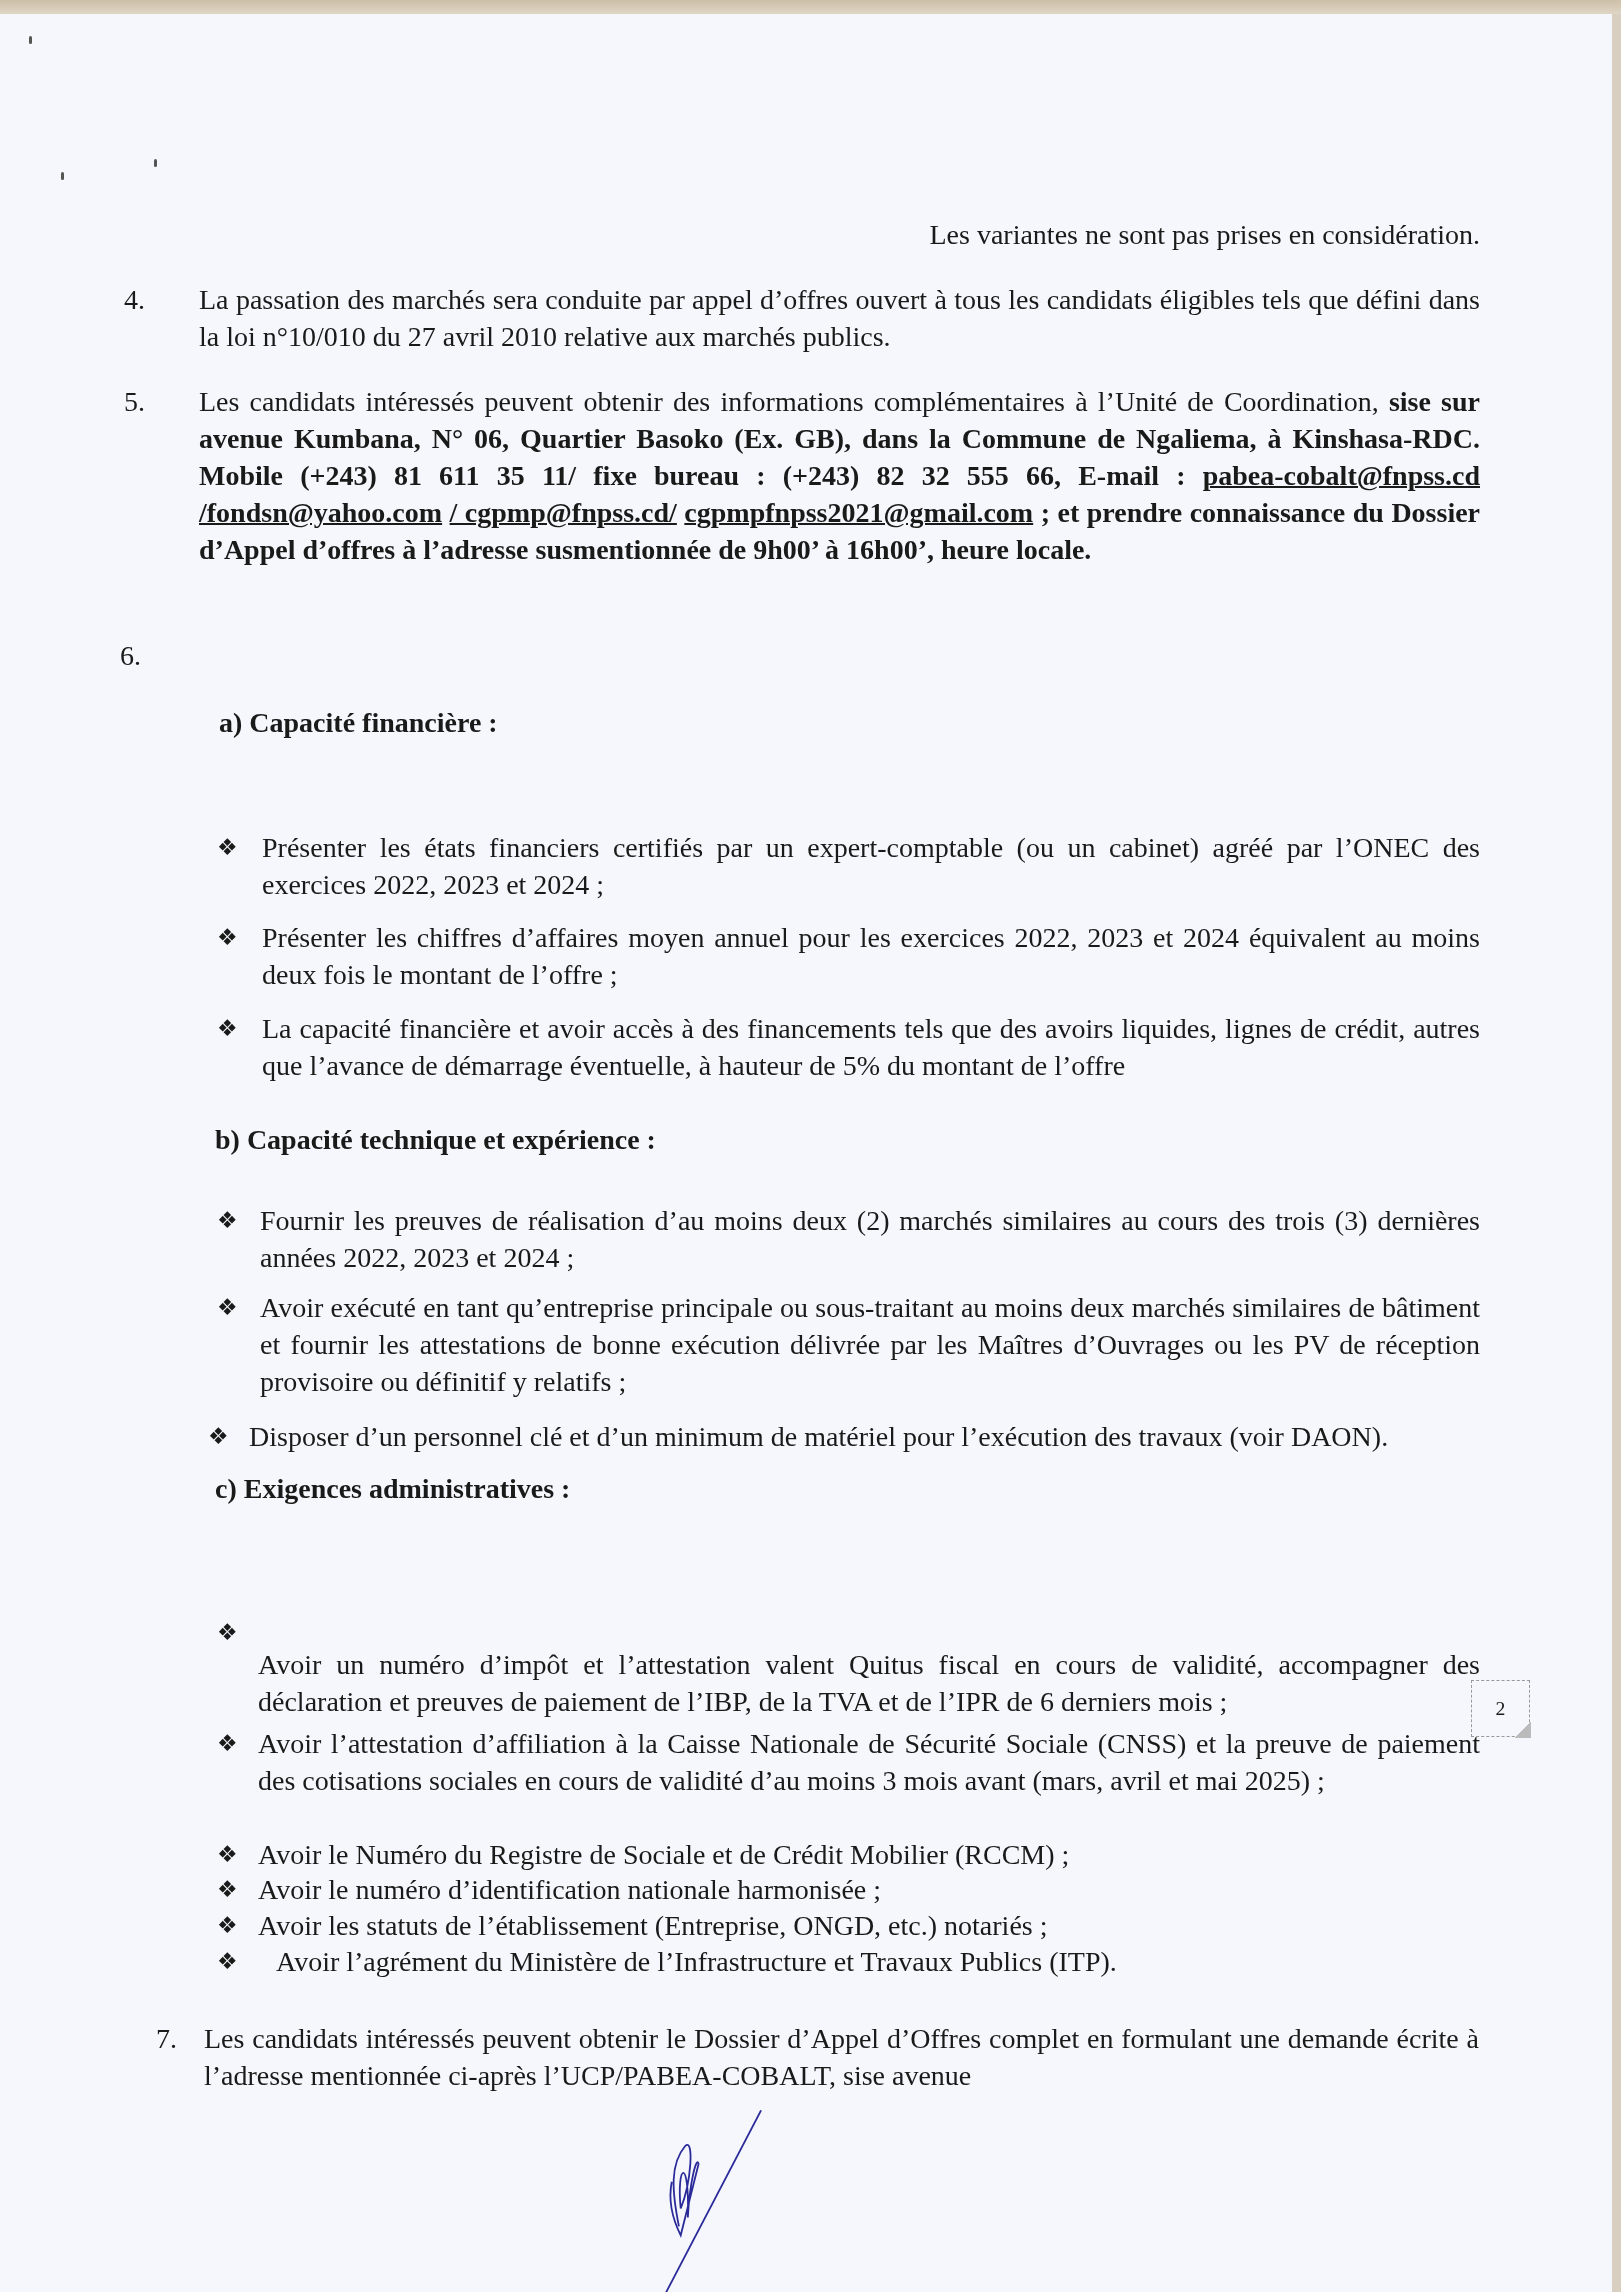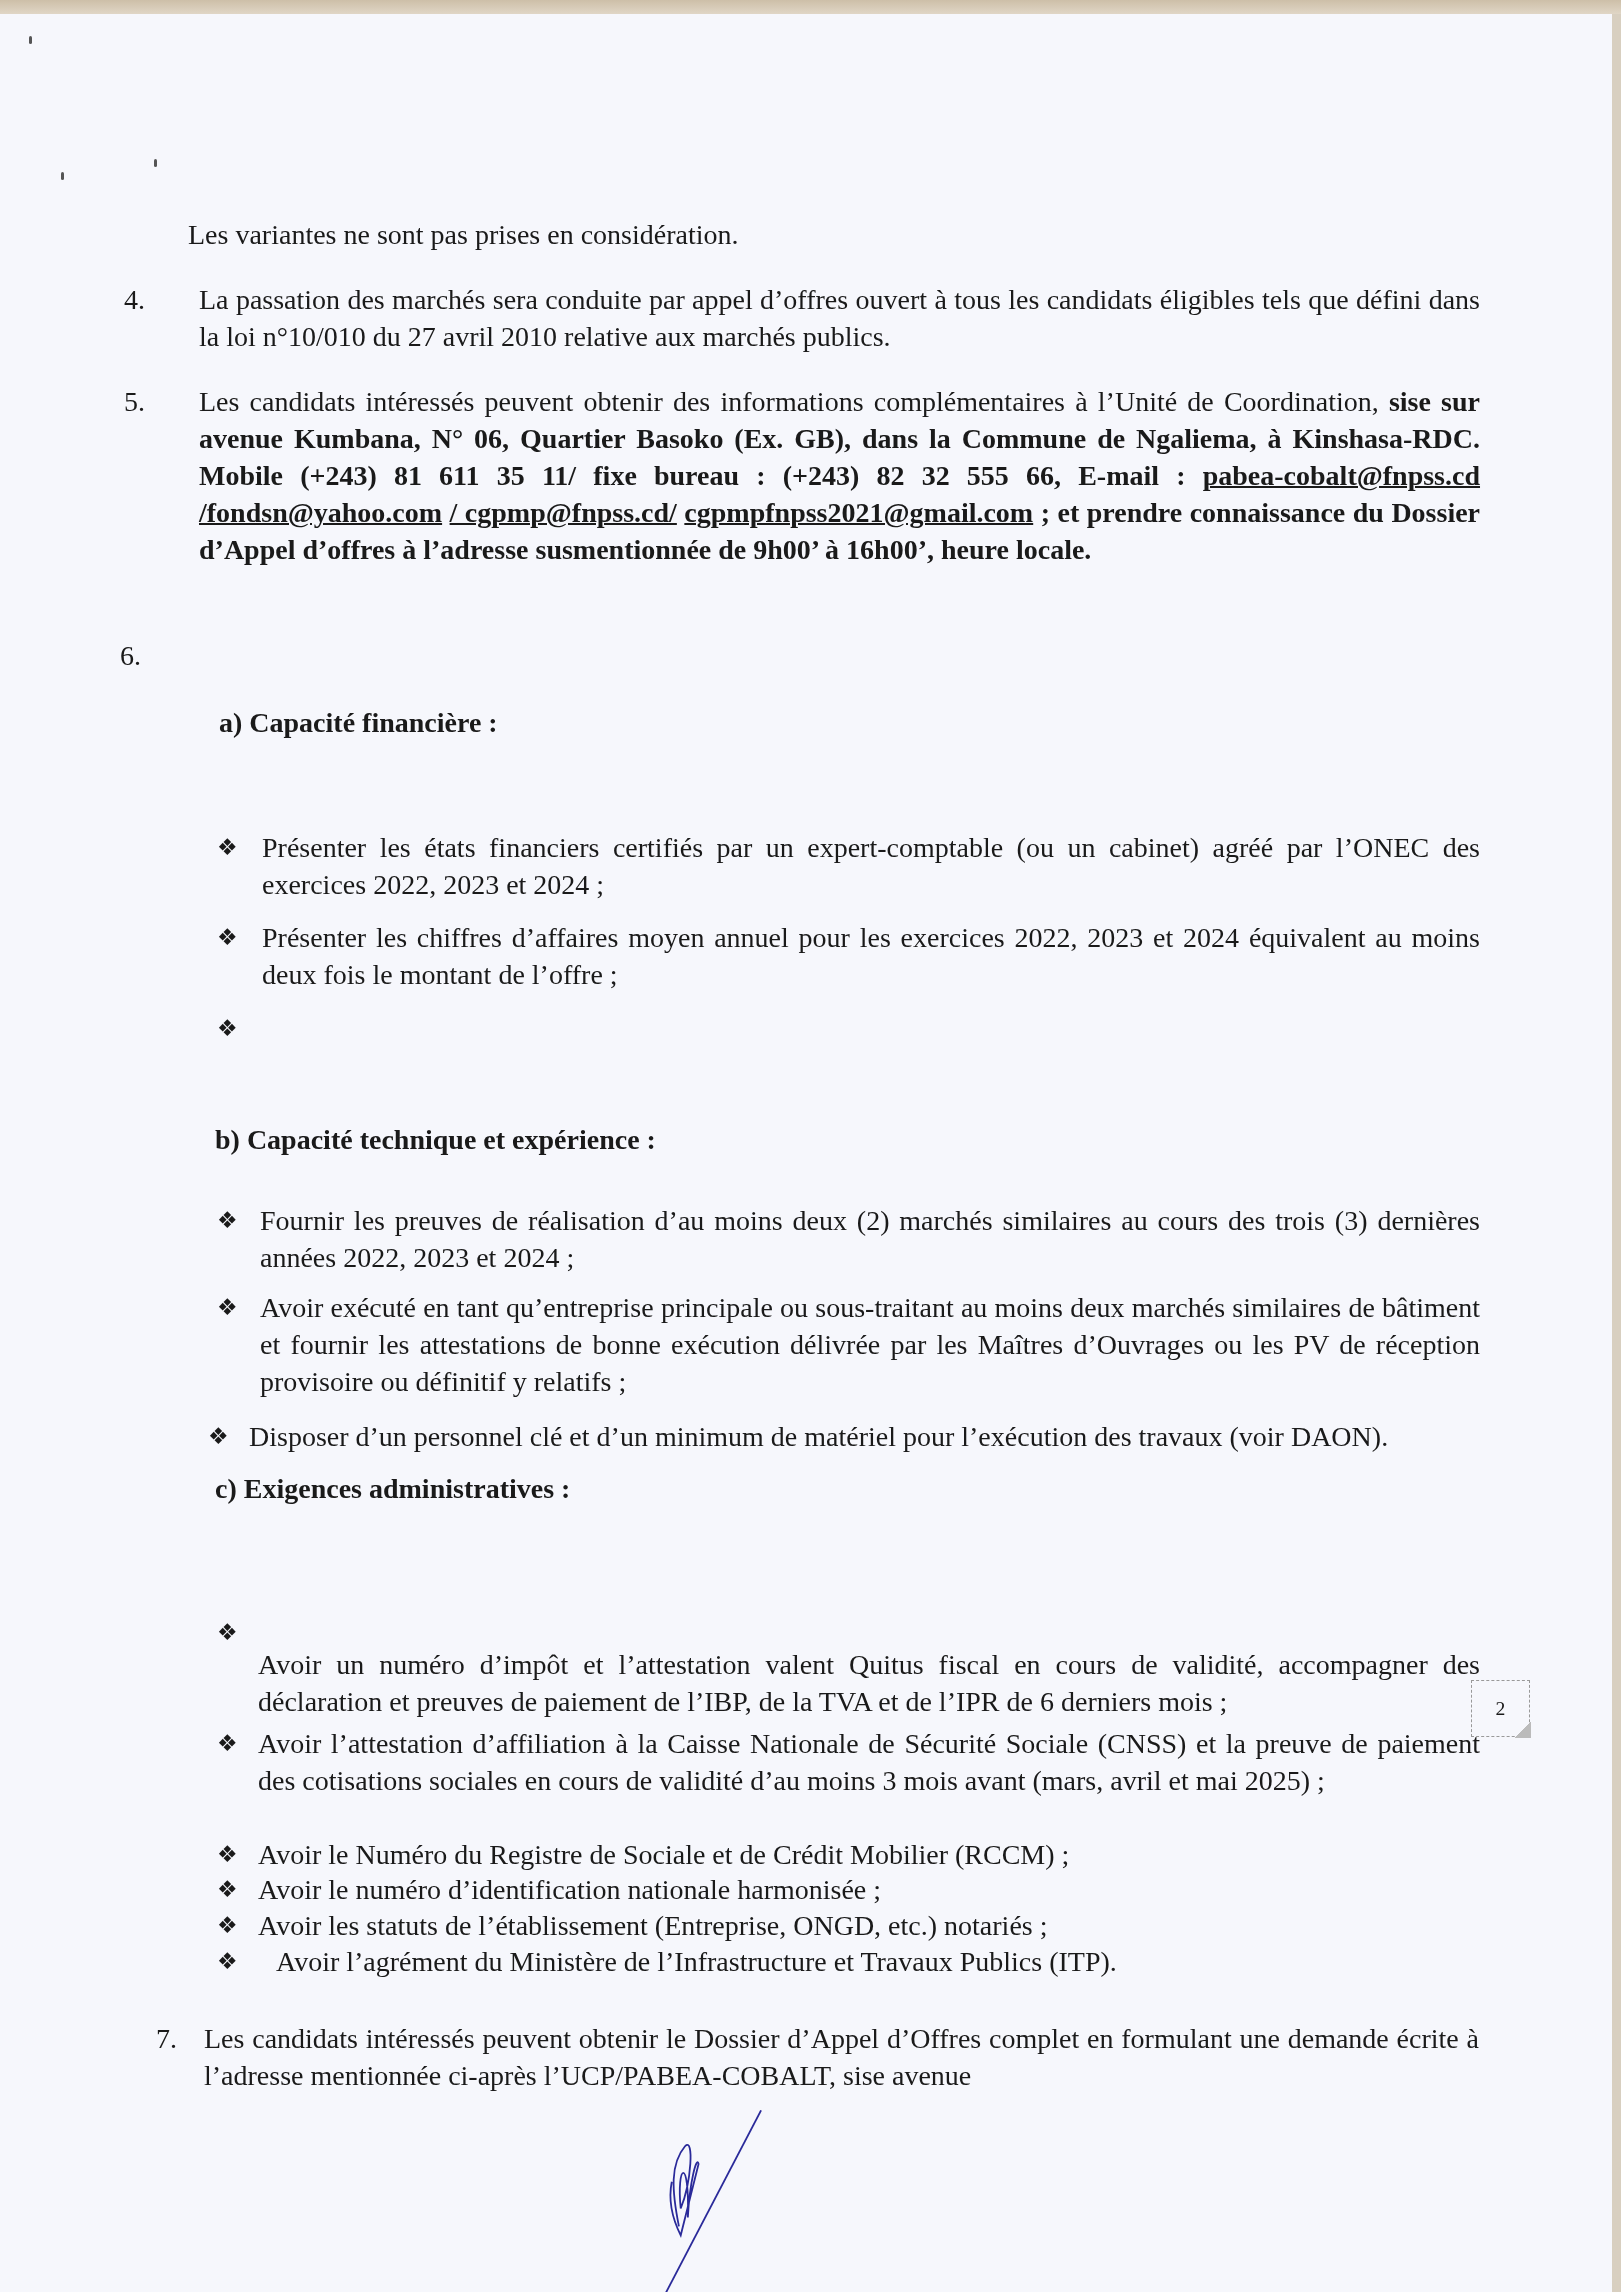--- a/index.html
+++ b/index.html
@@ -43,21 +43,21 @@
 
 <div class="top-strip"></div>
 
 <div class="page">
   <div class="specks">
     <span style="left:29px;top:21.5px;"></span>
     <span style="left:154px;top:145px;"></span>
     <span style="left:61px;top:158px;"></span>
   </div>
 
-  <div class="text" style="left:188px;top:202px;width:1281px;">Les variantes ne sont pas prises en considération.</div>
+  <div class="text" style="left:199px;top:202px;width:1281px;text-align:right;">Les variantes ne sont pas prises en considération.</div>
 
   <div class="num" style="left:124px;top:267px;">4.</div>
   <div class="text justify" style="left:199px;top:267px;width:1281px;">La passation des marchés sera conduite par appel d’offres ouvert à tous les candidats éligibles tels que défini dans la loi n°10/010 du 27 avril 2010 relative aux marchés publics.</div>
 
   <div class="num" style="left:124px;top:369px;">5.</div>
   <div class="text justify" style="left:199px;top:369px;width:1281px;">
     <span>Les candidats intéressés peuvent obtenir des informations complémentaires à l’Unité de Coordination,</span>
     <span class="bold">sise sur avenue Kumbana, N° 06, Quartier Basoko (Ex. GB), dans la Commune de Ngaliema, à Kinshasa-RDC. Mobile (+243) 81 611 35 11/ fixe bureau : (+243) 82 32 555 66, E-mail :</span>
     <span class="bold u">pabea-cobalt@fnpss.cd</span>
     <span class="bold u">/fondsn@yahoo.com</span>
@@ -70,20 +70,21 @@
 
   <div class="text bold" style="left:219px;top:690px;">a)  Capacité financière :</div>
 
   <div class="bullet" style="left:217px;top:815px;">❖</div>
   <div class="text justify" style="left:262px;top:815px;width:1218px;">Présenter les états financiers certifiés par un expert-comptable (ou un cabinet) agréé par l’ONEC des exercices 2022, 2023 et 2024 ;</div>
 
   <div class="bullet" style="left:217px;top:905px;">❖</div>
   <div class="text justify" style="left:262px;top:905px;width:1218px;">Présenter les chiffres d’affaires moyen annuel pour les exercices 2022, 2023 et 2024 équivalent au moins deux fois le montant de l’offre ;</div>
 
   <div class="bullet" style="left:217px;top:996px;">❖</div>
+  <div class="text justify" style="left:262px;top:996px;width:1218px;">La capacité financière et avoir accès à des financements tels que des avoirs liquides, lignes de crédit, autres que l’avance de démarrage éventuelle, à hauteur de 5% du montant de l’offre</div>
 
   <div class="text bold" style="left:215px;top:1107px;">b) Capacité technique et expérience :</div>
 
   <div class="bullet" style="left:217px;top:1188px;">❖</div>
   <div class="text justify" style="left:260px;top:1188px;width:1220px;">Fournir les preuves de réalisation d’au moins deux (2) marchés similaires au cours des trois (3) dernières années 2022, 2023 et 2024 ;</div>
 
   <div class="bullet" style="left:217px;top:1275px;">❖</div>
   <div class="text justify" style="left:260px;top:1275px;width:1220px;">Avoir exécuté en tant qu’entreprise principale ou sous-traitant au moins deux marchés similaires de bâtiment et fournir les attestations de bonne exécution délivrée par les Maîtres d’Ouvrages ou les PV de réception provisoire ou définitif y relatifs ;</div>
 
   <div class="bullet" style="left:208px;top:1404px;">❖</div>

